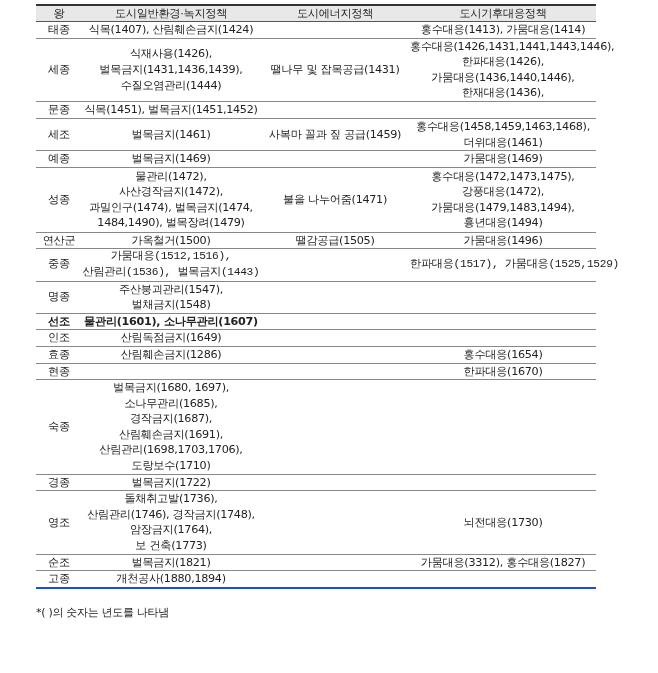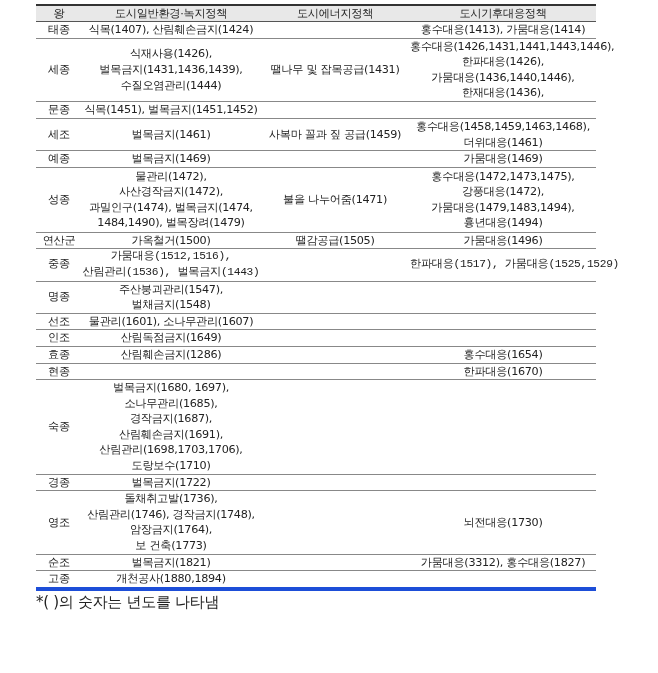--- a/index.html
+++ b/index.html
@@ -7,25 +7,25 @@
          font-family: "DejaVu Sans", "Liberation Sans", sans-serif; color: #222; }
   .wrap { position: absolute; left: 36px; top: 4px; width: 560px; }
   table { border-collapse: collapse; width: 560px; table-layout: fixed; font-size: 11.2px; letter-spacing: -0.3px; }
   col.c-king { width: 46px; }
   col.c-green { width: 178px; }
   col.c-energy { width: 150px; }
   col.c-climate { width: 186px; }
   thead tr { background: #e8e8e8; border-top: 2px solid #333; border-bottom: 1px solid #555; }
   thead th { font-weight: normal; height: 15px; padding: 0; line-height: 15px; text-align: center; }
   tbody tr { border-bottom: 1px solid #888; }
-  tbody tr:last-child { border-bottom: 4px solid #1d4ed8; }
+  tbody tr:last-child { border-bottom: 2px solid #1d4ed8; }
   td { padding: 0; text-align: center; vertical-align: middle; line-height: 15.6px; }
   td.king { }
   .line { display: block; white-space: nowrap; }
-  .footnote { margin-top: 2px; font-size: 15px; letter-spacing: -0.3px; color: #222; }
+  .footnote { margin-top: 16px; font-size: 11px; letter-spacing: -0.3px; color: #222; }
 </style>
 </head>
 <body>
 
 <div class="wrap">
   <table>
     <colgroup>
       <col class="c-king">
         <col class="c-green">
         <col class="c-energy">
@@ -141,21 +141,21 @@
         </tr>
         <tr style="height: 31px;">
           <td class="king">명종</td>
           <td>
             <span class="line">주산붕괴관리(1547),</span>
             <span class="line">벌채금지(1548)</span>
           </td>
           <td></td>
           <td></td>
         </tr>
-        <tr style="height: 16px;">
+        <tr style="height: 16px; font-weight: bold;">
           <td class="king">선조</td>
           <td>
             <span class="line">물관리(1601), 소나무관리(1607)</span>
           </td>
           <td></td>
           <td></td>
         </tr>
         <tr style="height: 16px;">
           <td class="king">인조</td>
           <td>

